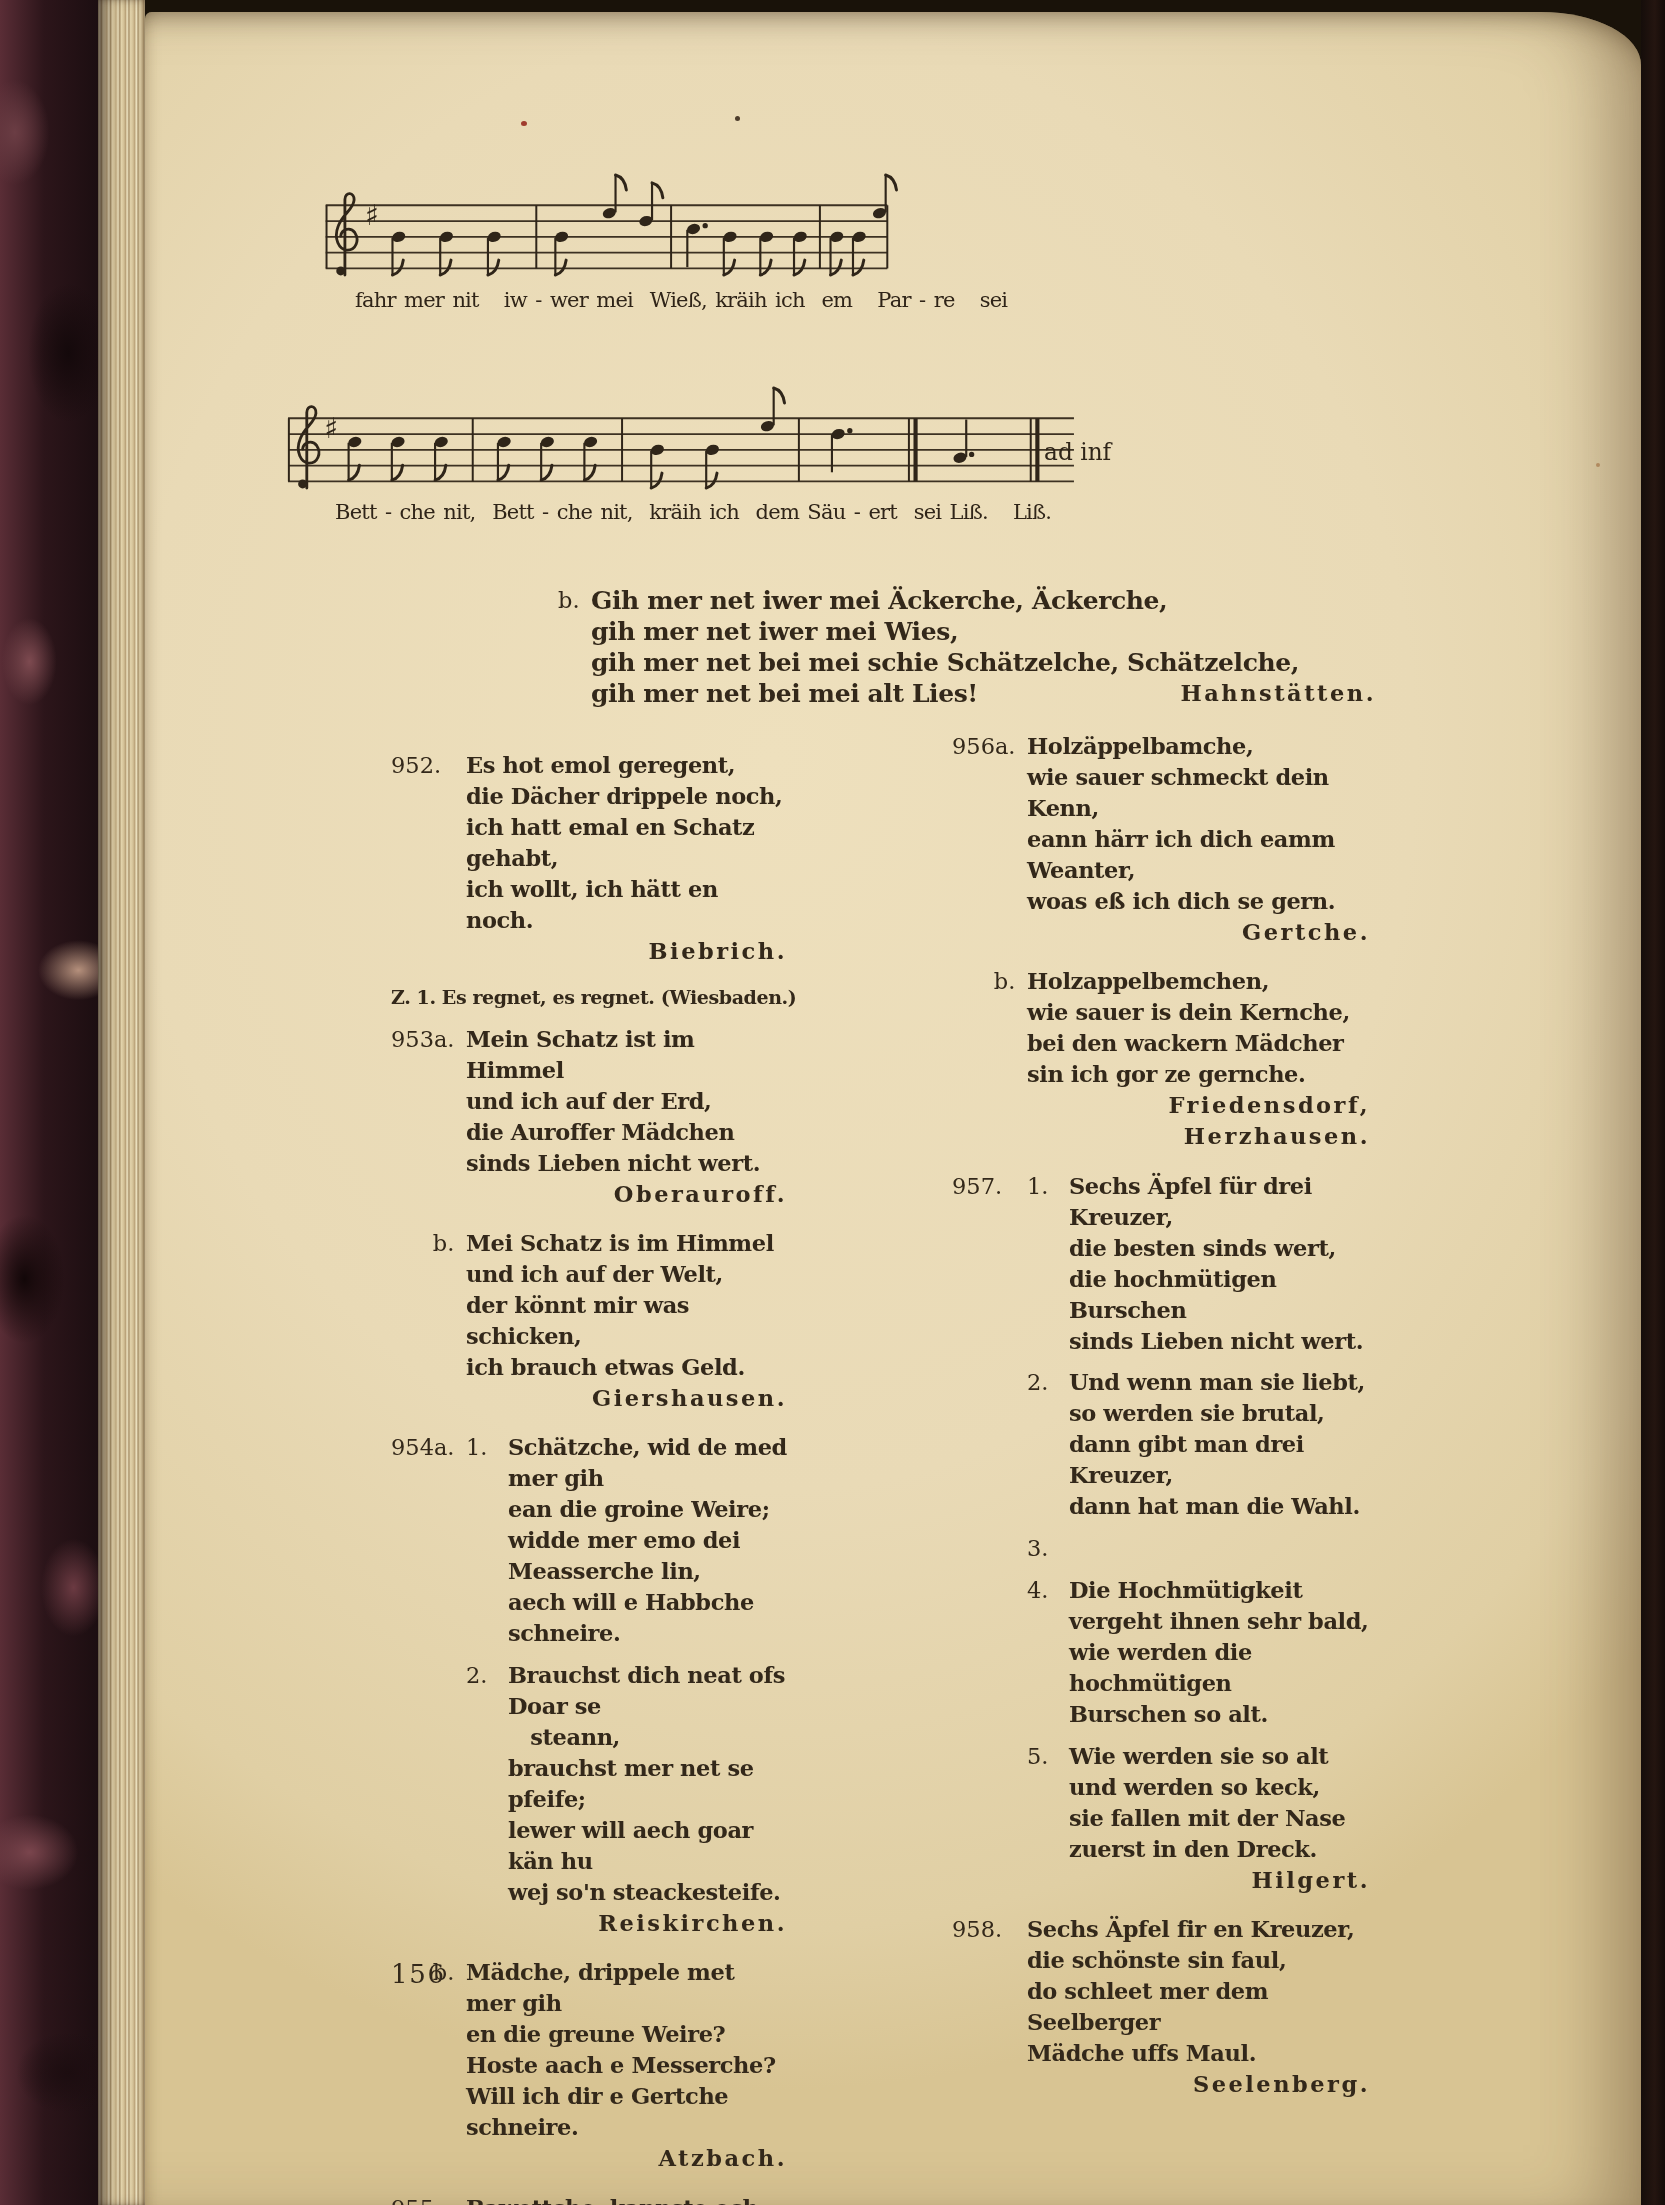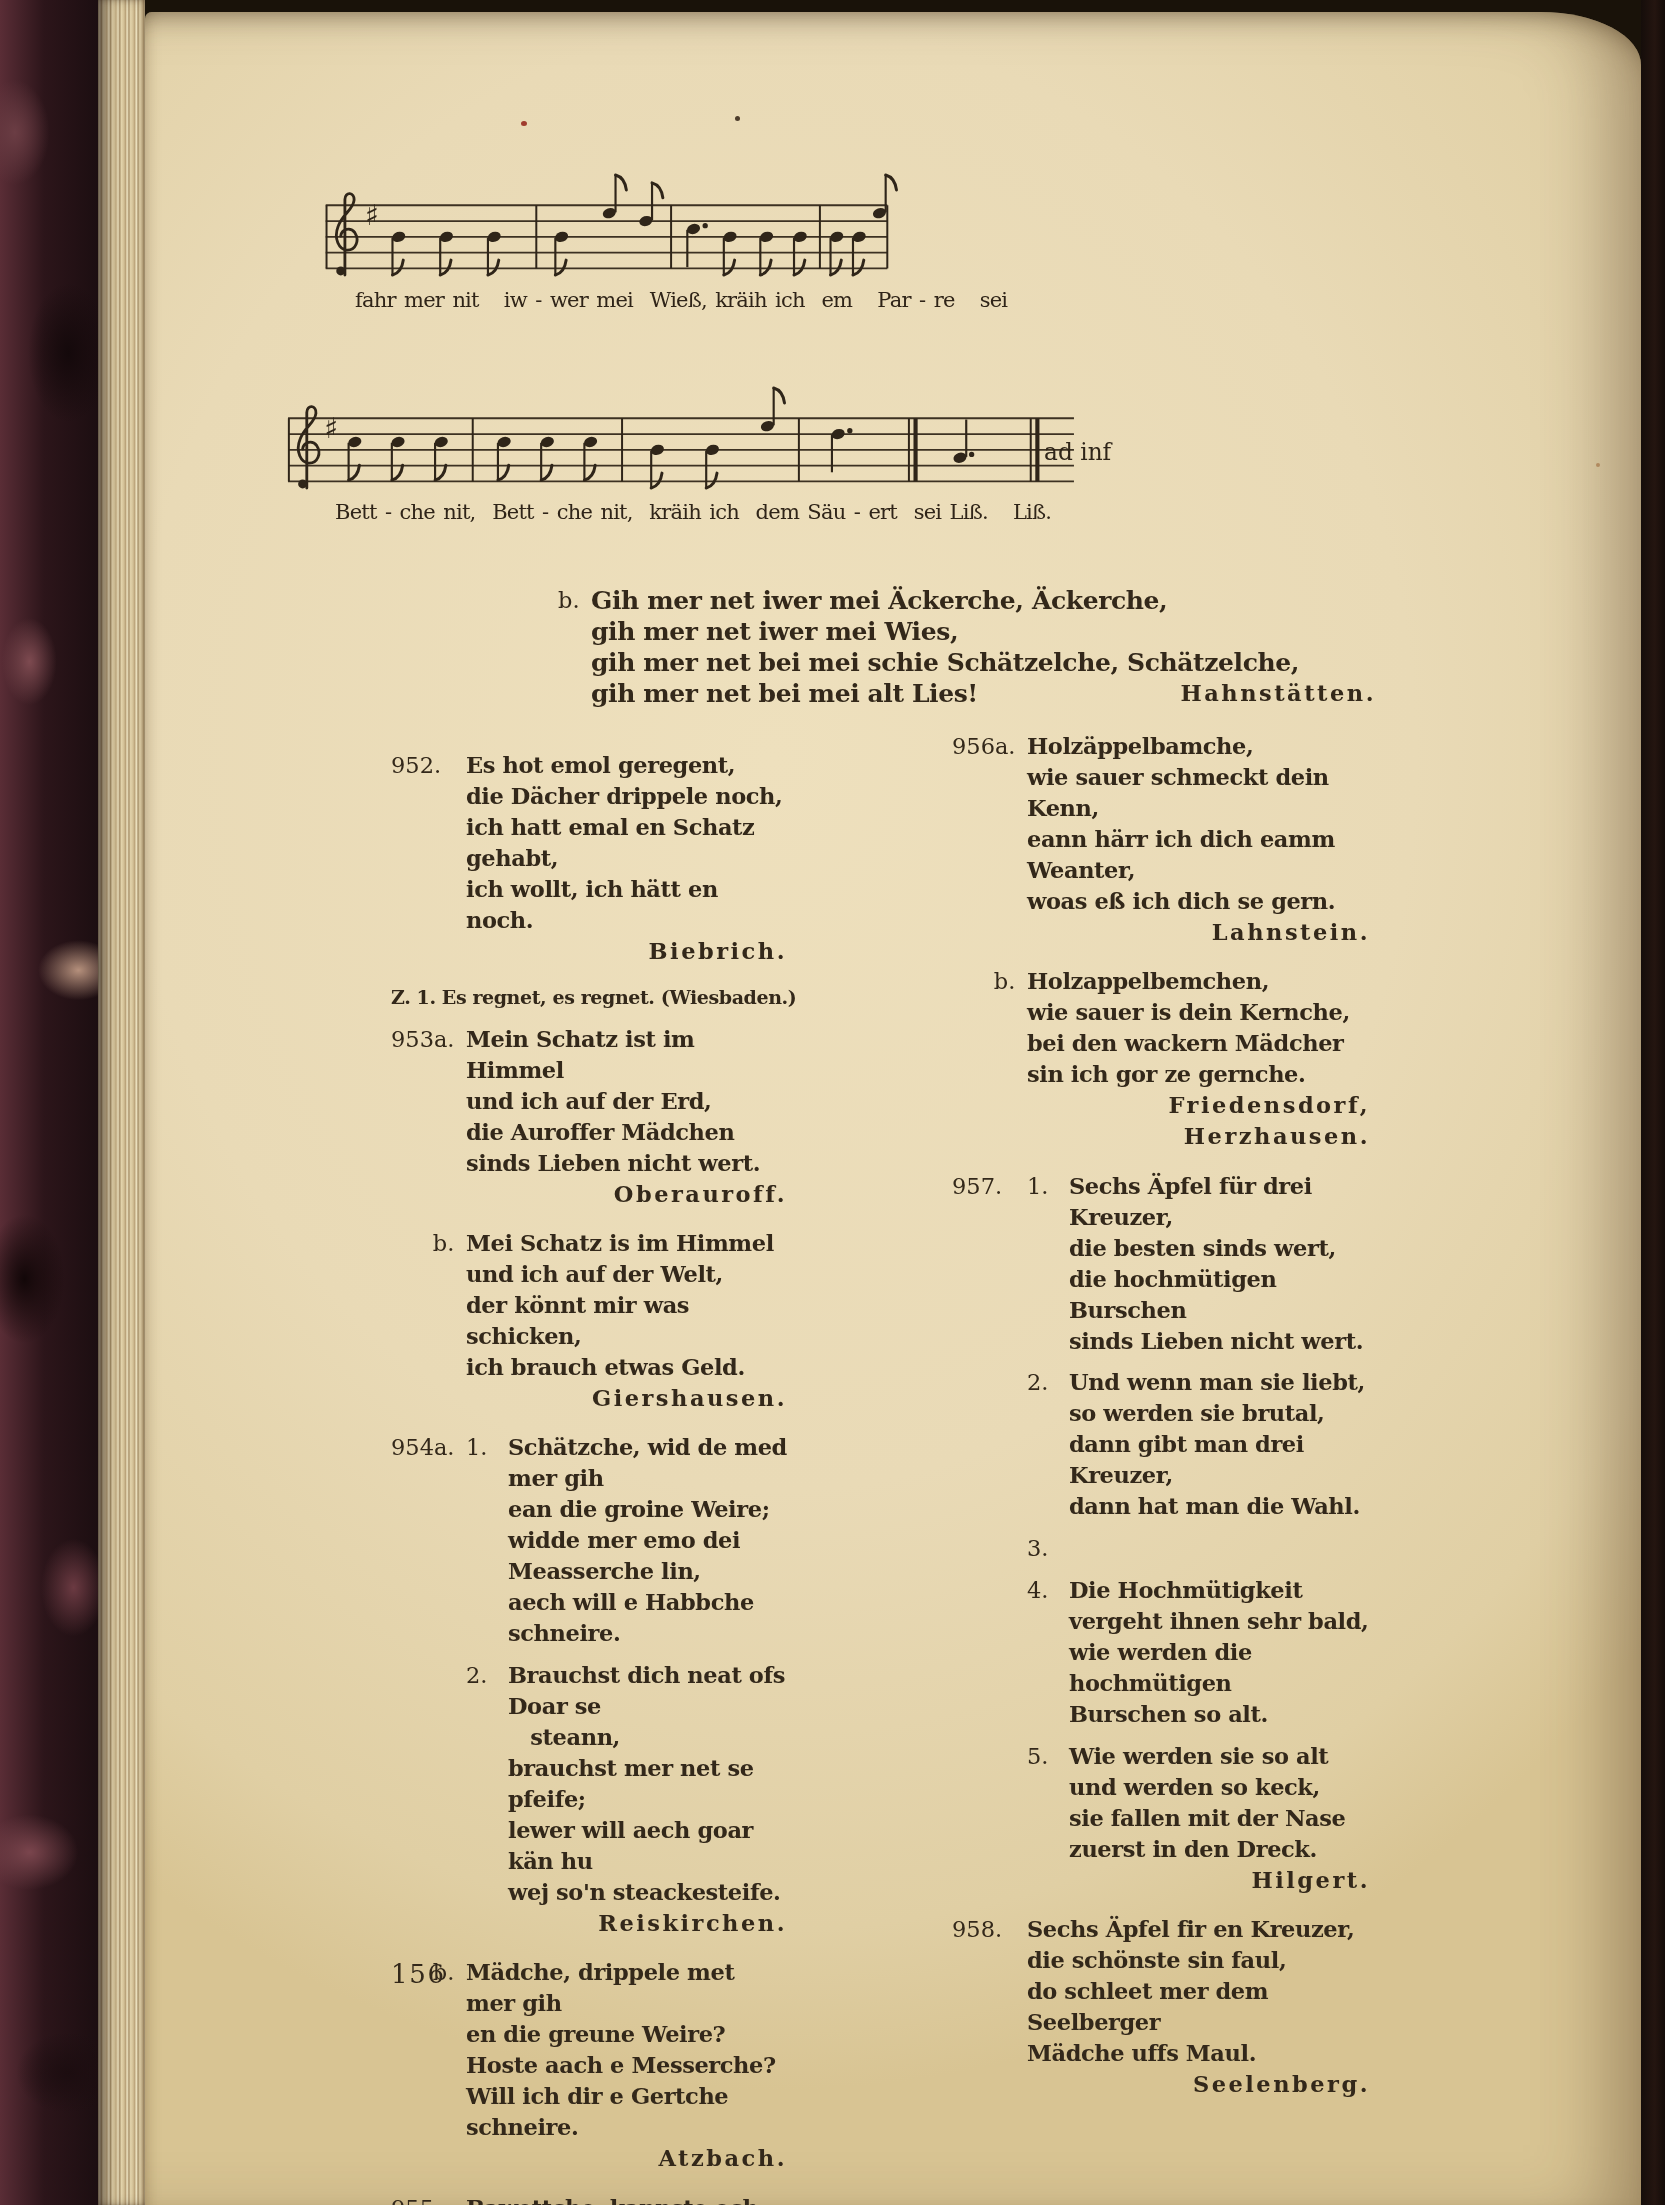--- a/index.html
+++ b/index.html
@@ -338,21 +338,21 @@
     <div class="song-body">
       <div class="stanzas">
               <div class="stanza">
 
     <div class="vlines">Holzäppelbamche,
 wie sauer schmeckt dein Kenn,
 eann härr ich dich eamm Weanter,
 woas eß ich dich se gern.</div>
   </div>
             </div>
-      <div class="place">Lahnstein.</div>
+      <div class="place">Gertche.</div>
     </div>
   </div>
         <div class="song">
     <span class="song-label sub">b.</span>
     <div class="song-body">
       <div class="stanzas">
               <div class="stanza">
 
     <div class="vlines">Holzappelbemchen,
 wie sauer is dein Kernche,

